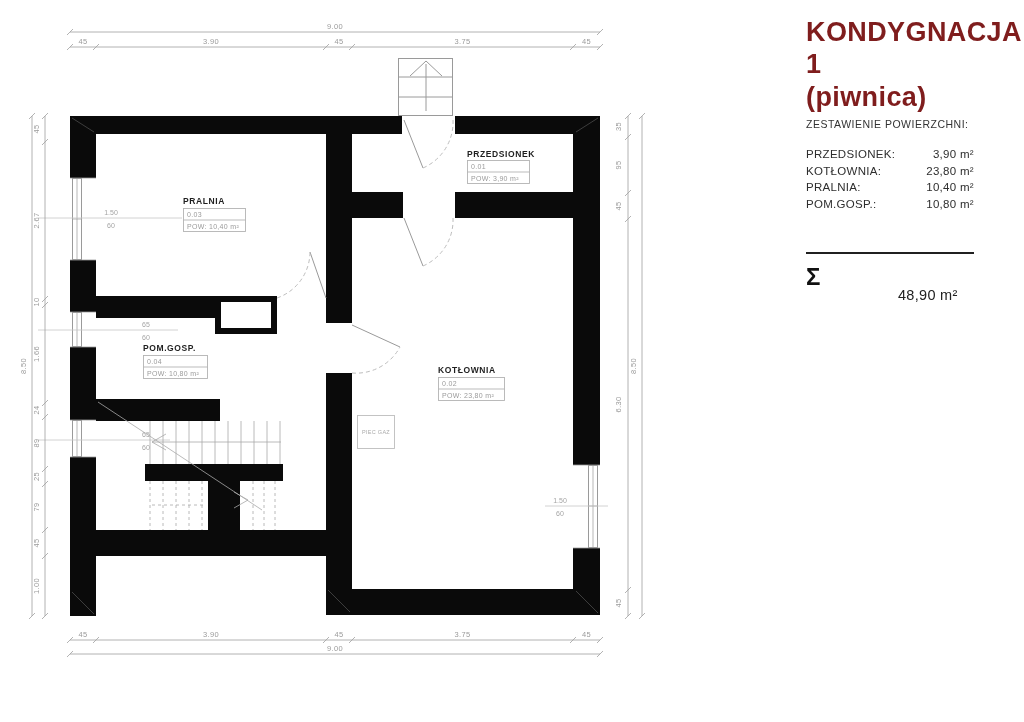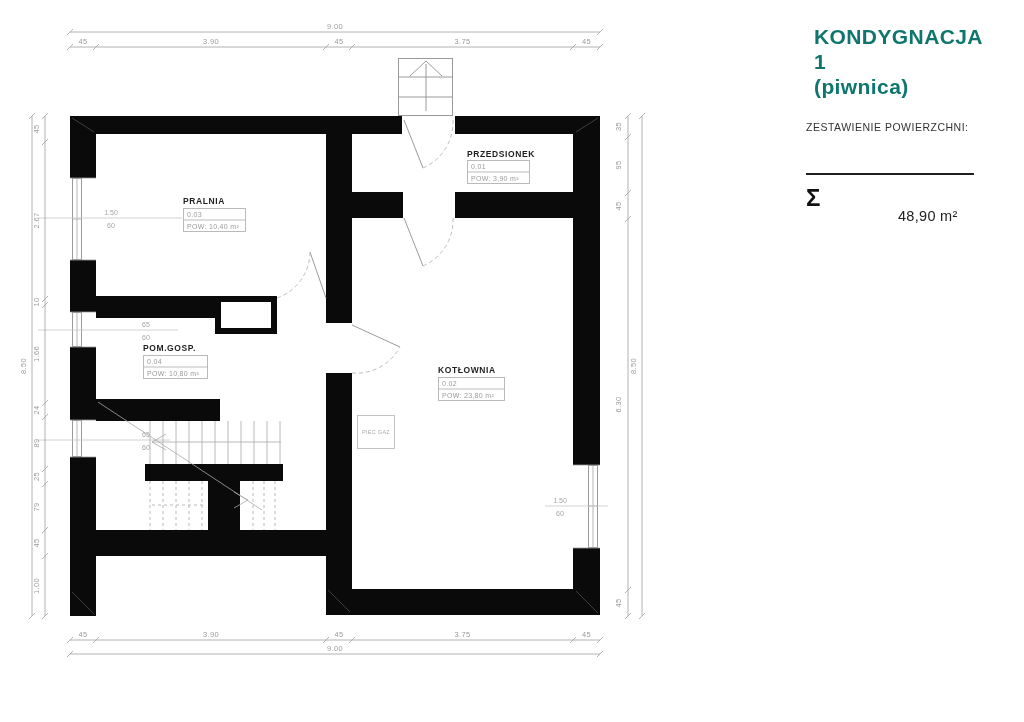--- a/index.html
+++ b/index.html
@@ -6,22 +6,22 @@
   #stage{position:relative;width:1024px;height:722px;background:#fff;overflow:hidden;
          font-family:"Liberation Sans","DejaVu Sans",sans-serif;}
   svg text{font-family:"Liberation Sans","DejaVu Sans",sans-serif;}
   .dimtxt{font-size:7.5px;fill:#9b9b9b;letter-spacing:.3px;}
   .wintxt{font-size:7px;fill:#a5a5a5;}
   .rtitle{font-size:8.5px;font-weight:bold;fill:#1f1f1f;letter-spacing:.6px;}
   .rsmall{font-size:7px;fill:#9b9b9b;letter-spacing:.3px;}
   .piec{font-size:5.5px;fill:#ababab;letter-spacing:.3px;}
   
   #panel{position:absolute;left:806px;top:16px;width:168px;color:#1b1b1b;}
-  #panel h1{margin:8px;font-size:21px;line-height:1.2;font-weight:bold;letter-spacing:.4px;color:#0f766e;}
-  .subtitle{margin-top:21px;font-size:10.5px;letter-spacing:.5px;color:#333;}
+  #panel h1{margin:0;font-size:27px;line-height:1.2;font-weight:bold;letter-spacing:.4px;color:#7f1d1d;}
+  .subtitle{margin-top:5px;font-size:10.5px;letter-spacing:.5px;color:#333;}
   .area-table{margin-top:16px;}
   .arow{display:flex;justify-content:space-between;font-size:11.5px;line-height:16.5px;
         letter-spacing:.3px;color:#2e2e2e;}
   .divider{margin-top:40px;border-top:2px solid #202020;width:168px;}
   .sumrow{position:relative;margin-top:9px;height:28px;}
   .sigma{font-size:24px;font-weight:bold;color:#111;position:absolute;left:0;top:0;}
   .sumval{position:absolute;left:92px;top:24px;font-size:14.5px;color:#222;letter-spacing:.3px;}
 </style>
 </head>
 <body>
@@ -298,19 +298,37 @@
     <text class="dimtxt" x="621" y="603" text-anchor="middle" transform="rotate(-90 621 603)">45</text>
     <text class="dimtxt" x="636" y="366" text-anchor="middle" transform="rotate(-90 636 366)">8.50</text>
   </svg>
 
   <div id="panel">
     <h1>
       <span>KONDYGNACJA 1</span><br>
       <span>(piwnica)</span>
     </h1>
     <div class="subtitle">ZESTAWIENIE POWIERZCHNI:</div>
+    <div class="area-table">
+      <div class="arow">
+        <span>PRZEDSIONEK:</span>
+        <span>3,90 m²</span>
+      </div>
+      <div class="arow">
+        <span>KOTŁOWNIA:</span>
+        <span>23,80 m²</span>
+      </div>
+      <div class="arow">
+        <span>PRALNIA:</span>
+        <span>10,40 m²</span>
+      </div>
+      <div class="arow">
+        <span>POM.GOSP.:</span>
+        <span>10,80 m²</span>
+      </div>
+    </div>
     <div class="divider"></div>
     <div class="sumrow">
       <span class="sigma">Σ</span>
       <span class="sumval">48,90 m²</span>
     </div>
   </div>
 </div>
 
 </body></html>

